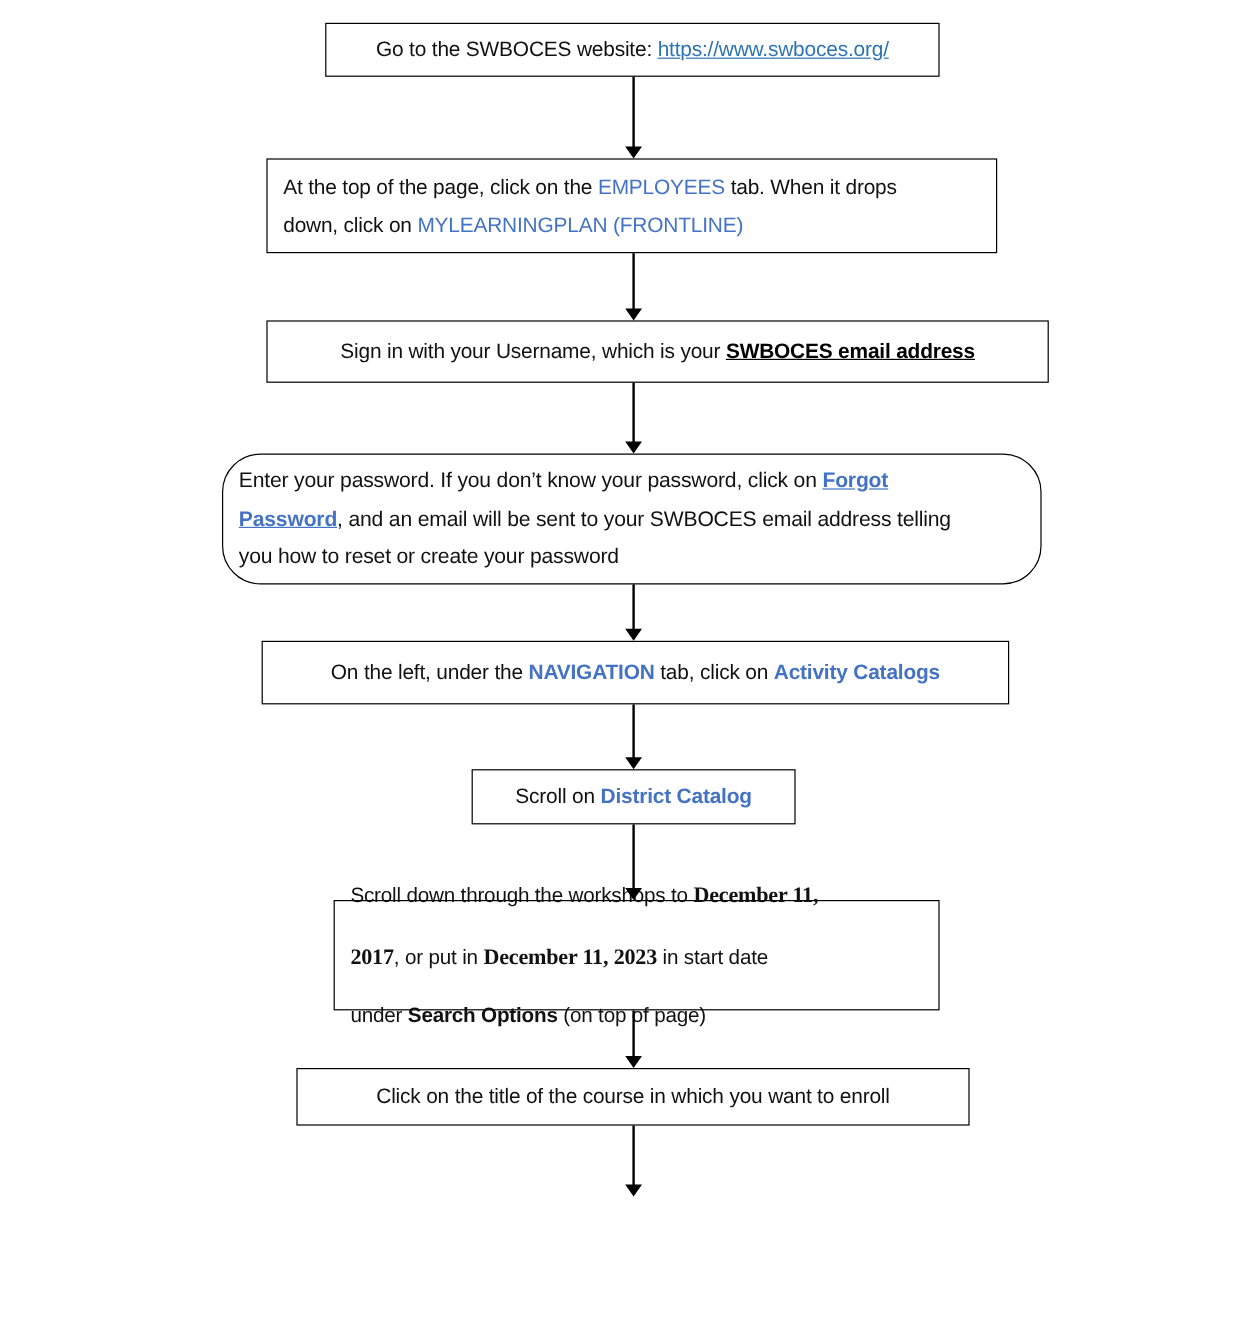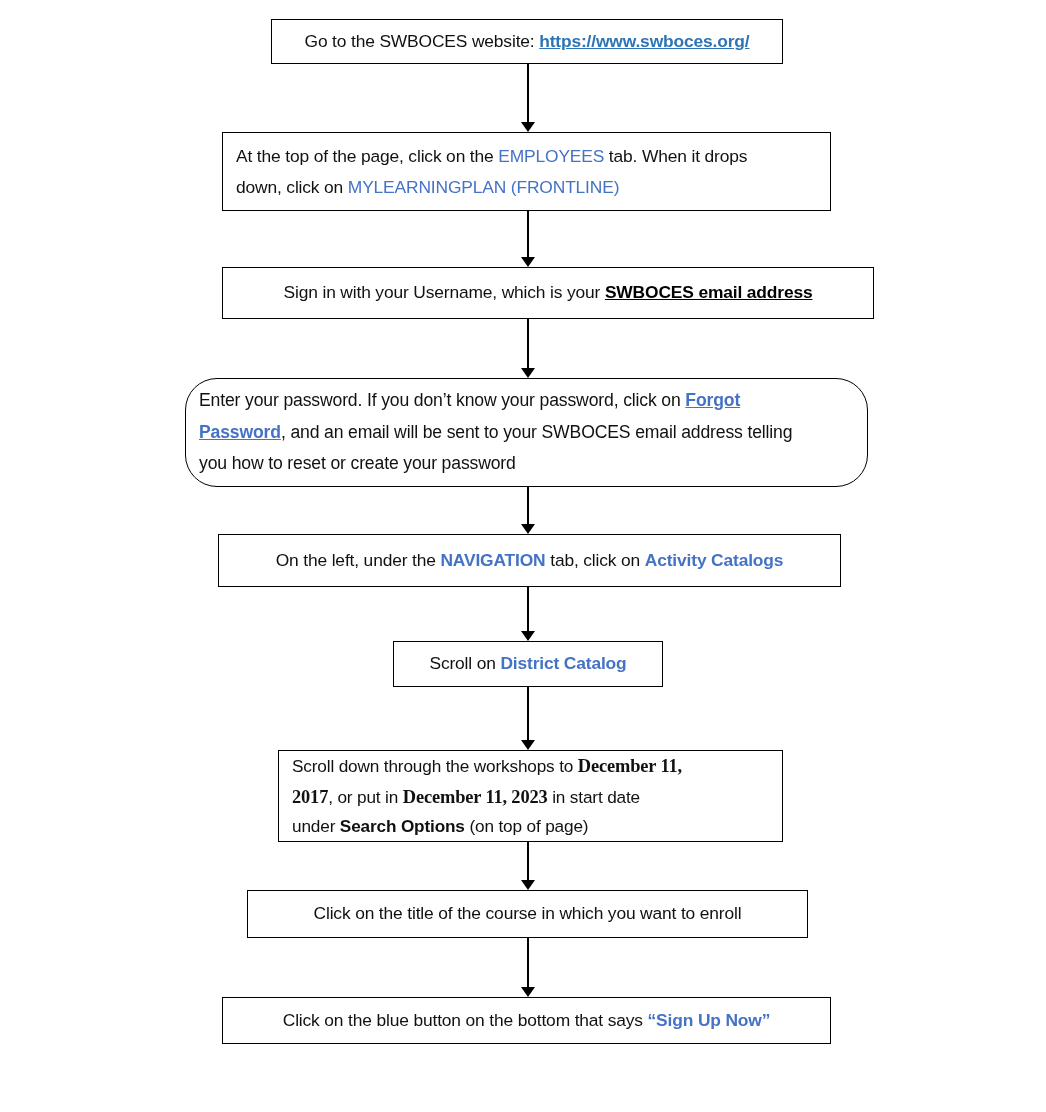--- a/index.html
+++ b/index.html
@@ -44,27 +44,27 @@
   .n3 { left: 222px; top: 267px; width: 652px; height: 52px;  padding: 14px 14px; align-items: center; }
   .n4 { left: 185px; top: 378px; width: 683px; height: 109px; padding: 0 0 0 13px; }
   .n5 { left: 218px; top: 534px; width: 623px; height: 53px;  padding: 0 14px; align-items: center; }
   .n6 { left: 393px; top: 641px; width: 270px; height: 46px;  padding: 0 14px; align-items: center; }
   .n7 { left: 278px; top: 750px; width: 505px; height: 92px;  padding: 0 0 0 13px; }
   .n8 { left: 247px; top: 890px; width: 561px; height: 48px;  padding: 0 14px; align-items: center; }
   .n9 { left: 222px; top: 997px; width: 609px; height: 47px;  padding: 0 14px; align-items: center; }
 
   .n2 { line-height: 1.78; }
   .n4 { line-height: 1.80; font-size: 17.6px; border-radius: 32px; }
-  .n7 { line-height: 1.68; font-size: 17.2px; }
+  .n7 { line-height: 1.68; font-size: 17.2px; gap: 20px; }
 
   
   .blue      { color: #4472C4; }
   .blue-b    { color: #4472C4; font-weight: bold; }
   .blue-bu   { color: #4472C4; font-weight: bold; text-decoration: underline; }
-  .link      { color: #2E74B5; text-decoration: underline; font-weight: bold; }
+  .link      { color: #2E74B5; text-decoration: underline; }
   .bold-u    { color: #000000; font-weight: bold; text-decoration: underline; }
   .bold      { font-weight: bold; }
   .serif-b   { font-family: "Liberation Serif", serif; font-weight: bold; font-size: 18.4px; }
 
   
   .arrow {
     position: absolute;
     width: 14px;
   }
   .arrow .stem {
@@ -120,23 +120,20 @@
       <span class="ln"><span>Scroll on </span><span class="blue-b">District Catalog</span></span>
     </div>
   <div class="node n7">
       <span class="ln"><span>Scroll down through the workshops to </span><span class="serif-b">December 11,</span></span>
       <span class="ln"><span class="serif-b">2017</span><span>, or put in </span><span class="serif-b">December 11, 2023</span><span> in start date</span></span>
       <span class="ln"><span>under </span><span class="bold">Search Options</span><span> (on top of page)</span></span>
     </div>
   <div class="node n8">
       <span class="ln"><span>Click on the title of the course in which you want to enroll</span></span>
     </div>
-  <div class="node n9">
-      <span class="ln"><span>Click on the blue button on the bottom that says </span><span class="blue-b">“Sign Up Now”</span></span>
-    </div>
 
   <div class="arrow a1">
     <div class="stem"></div>
     <div class="head"></div>
   </div>
   <div class="arrow a2">
     <div class="stem"></div>
     <div class="head"></div>
   </div>
   <div class="arrow a3">

